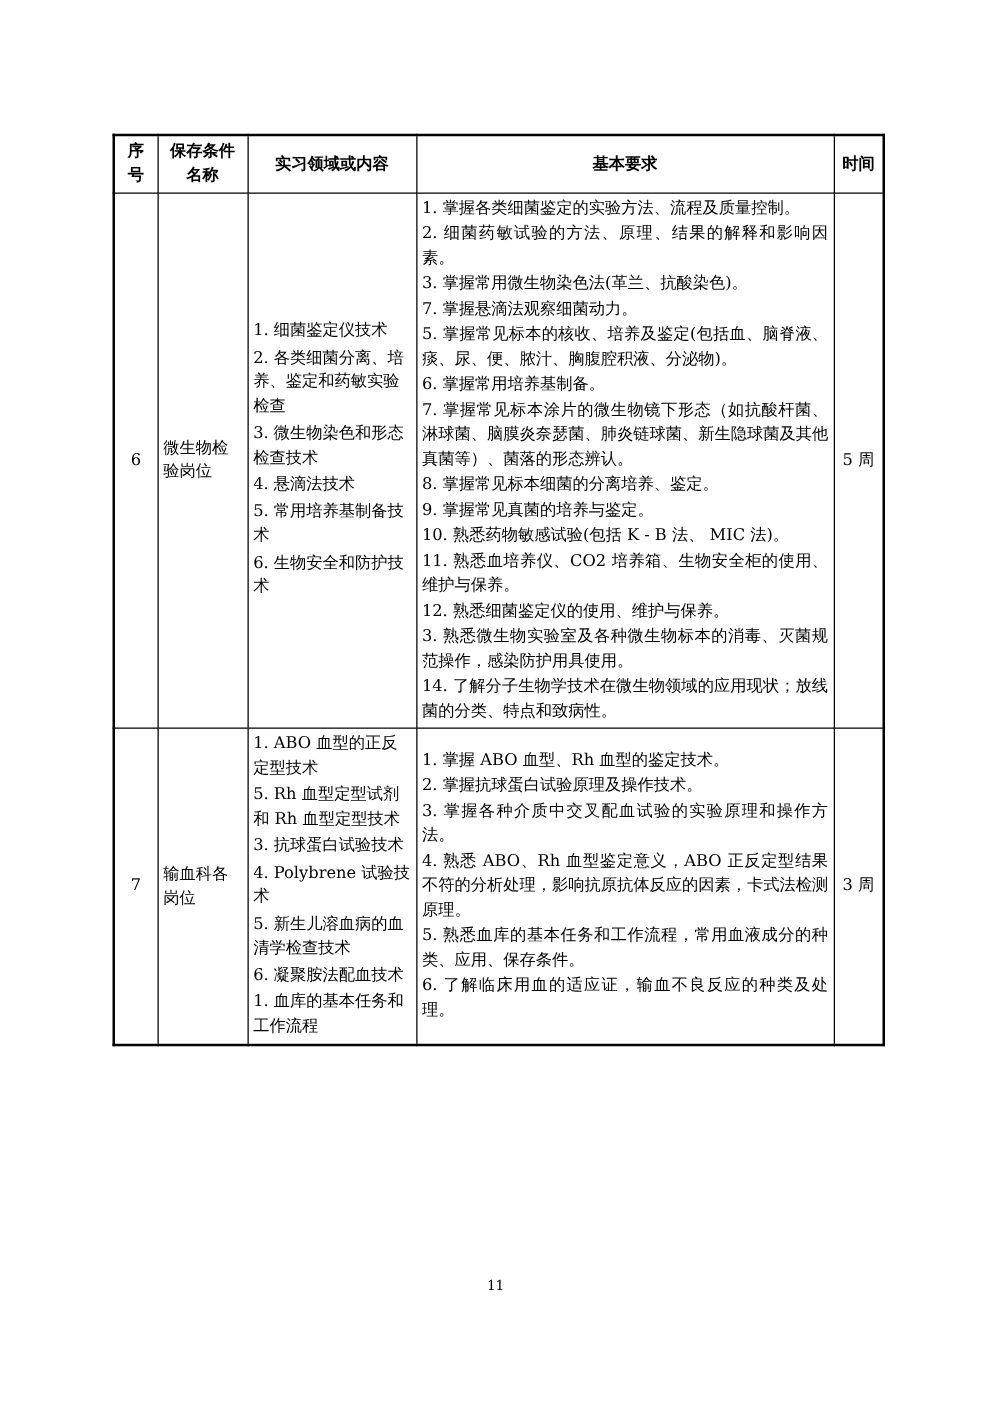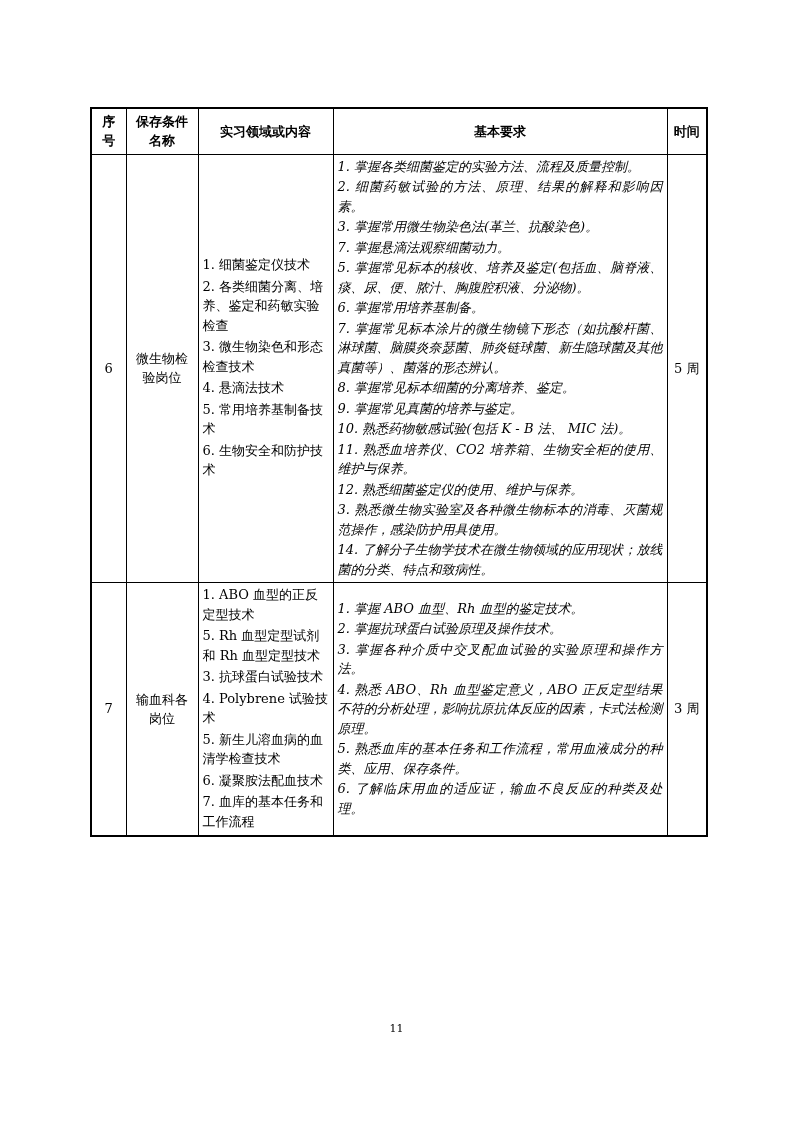--- a/index.html
+++ b/index.html
@@ -40,32 +40,31 @@
     text-align: center;
     white-space: pre-line;
     height: 46px;
     font-size: 13.5px;
     padding: 2px 1px;
   }
   td.c-no, td.c-duration {
     text-align: center;
   }
   td.c-position {
-    text-align: center;
+    text-align: left;
     padding: 2px 6px;
     margin-left: 28px;
   }
   td.c-content {
     text-align: left;
     padding: 4px 5px 4px 7px;
   }
   td.c-req {
     text-align: justify;
     padding: 5px 7px 5px 8px;
-    font-style: italic;
   }
   td .item {
     margin: 0 0 1px 0;
   }
   td.c-content .item {
     margin: 0 0 2px 0;
   }
   .page-number {
     position: absolute;
     top: 1022px;
@@ -133,21 +132,21 @@
       <tr style="height:240px;">
         <td class="c-no">7</td>
         <td class="c-position">输血科各岗位</td>
         <td class="c-content">
             <p class="item">1. ABO 血型的正反定型技术</p>
             <p class="item">5. Rh 血型定型试剂和 Rh 血型定型技术</p>
             <p class="item">3. 抗球蛋白试验技术</p>
             <p class="item">4. Polybrene 试验技术</p>
             <p class="item">5. 新生儿溶血病的血清学检查技术</p>
             <p class="item">6. 凝聚胺法配血技术</p>
-            <p class="item">7. 血库的基本任务和工作流程</p>
+            <p class="item">1. 血库的基本任务和工作流程</p>
           </td>
         <td class="c-req">
             <p class="item">1. 掌握 ABO 血型、Rh 血型的鉴定技术。</p>
             <p class="item">2. 掌握抗球蛋白试验原理及操作技术。</p>
             <p class="item">3. 掌握各种介质中交叉配血试验的实验原理和操作方法。</p>
             <p class="item">4. 熟悉 ABO、Rh 血型鉴定意义，ABO 正反定型结果不符的分析处理，影响抗原抗体反应的因素，卡式法检测原理。</p>
             <p class="item">5. 熟悉血库的基本任务和工作流程，常用血液成分的种类、应用、保存条件。</p>
             <p class="item">6. 了解临床用血的适应证，输血不良反应的种类及处理。</p>
           </td>
         <td class="c-duration">3 周</td>

